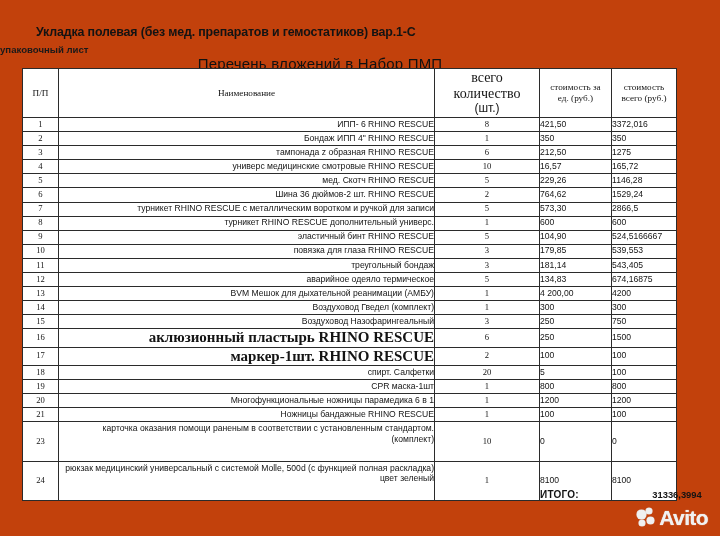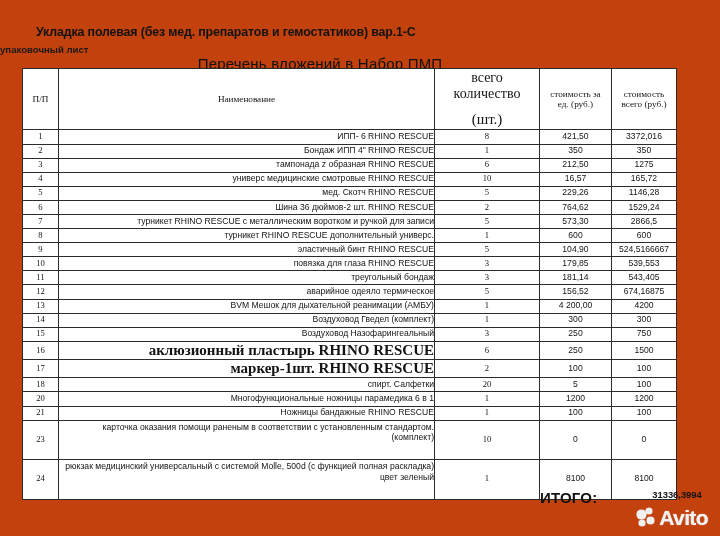--- a/index.html
+++ b/index.html
@@ -88,21 +88,21 @@
     font-size: 9.2px;
     padding: 1px 2px;
   }
   th.h-qty, th.h-price, th.h-total {
     font-family: "Liberation Sans", sans-serif;
     font-size: 8.8px;
   }
   th.h-qty .l1, th.h-price .l1, th.h-total .l1 { display:block; }
   th.h-qty .l2, th.h-price .l2, th.h-total .l2 { display:block; }
   th.h-qty .l1 { font-family:"Liberation Serif", serif; font-size: 14px;}
-  th.h-qty .l2 { font-family:Liberation Serif, serif; font-size: 15px; margin-top: 9px;}
+  th.h-qty .l2 { font-family:Liberation Sans, sans-serif; font-size: 12px;}
 
   col.c-num   { width: 36px; }
   col.c-name  { width: 376px; }
   col.c-qty   { width: 105px; }
   col.c-price { width: 72px; }
   col.c-total { width: 65px; }
 
   td.c-num {
     text-align: center;
     font-family: "Liberation Serif", serif;
@@ -113,40 +113,40 @@
     padding: 0 2px 0 4px;
     font-size: 8.7px;
   }
   td.c-name.serif { font-family: "Liberation Serif", serif; font-size: 15px; font-weight: bold; }
   td.c-qty {
     text-align: center;
     font-family: "Liberation Serif", serif;
     font-size: 9.4px;
   }
   td.c-price, td.c-total {
-    text-align: center;
+    text-align: left;
     font-size: 8.8px;
   }
   tbody tr { height: 14.1px; }
   tbody tr.tall { height: 25px; }
   td.c-name.two-line { line-height: 1.25; padding-top: 1px; padding-bottom: 16px; }
 
   
   .totals {
     position: absolute;
     top: 489px;
     left: 36px;
     width: 654px;
     height: 14px;
   }
   .totals .lbl {
     position: absolute;
     left: 504px;
     top: 0;
-    font-size: 15px;
+    font-size: 10px;
     font-weight: bold;
     letter-spacing: 0.2px;
     color: #131313;
   }
   .totals .val {
     position: absolute;
     left: 592px;
     top: 0;
     width: 98px;
     text-align: center;
@@ -300,21 +300,21 @@
             <td class="c-num">11</td>
             <td class="c-name">треугольный бондаж</td>
             <td class="c-qty">3</td>
             <td class="c-price">181,14</td>
             <td class="c-total">543,405</td>
           </tr>
           <tr>
             <td class="c-num">12</td>
             <td class="c-name">аварийное одеяло термическое</td>
             <td class="c-qty">5</td>
-            <td class="c-price">156,52</td>
+            <td class="c-price">134,83</td>
             <td class="c-total">674,16875</td>
           </tr>
           <tr>
             <td class="c-num">13</td>
             <td class="c-name">BVM Мешок для дыхательной реанимации  (АМБУ)</td>
             <td class="c-qty">1</td>
             <td class="c-price">4 200,00</td>
             <td class="c-total">4200</td>
           </tr>
           <tr>
@@ -344,20 +344,27 @@
             <td class="c-qty">2</td>
             <td class="c-price">100</td>
             <td class="c-total">100</td>
           </tr>
           <tr>
             <td class="c-num">18</td>
             <td class="c-name">спирт. Салфетки</td>
             <td class="c-qty">20</td>
             <td class="c-price">5</td>
             <td class="c-total">100</td>
+          </tr>
+          <tr>
+            <td class="c-num">19</td>
+            <td class="c-name">CPR маска-1шт</td>
+            <td class="c-qty">1</td>
+            <td class="c-price">800</td>
+            <td class="c-total">800</td>
           </tr>
           <tr>
             <td class="c-num">20</td>
             <td class="c-name">Многофункциональные ножницы парамедика 6 в 1</td>
             <td class="c-qty">1</td>
             <td class="c-price">1200</td>
             <td class="c-total">1200</td>
           </tr>
           <tr>
             <td class="c-num">21</td>

